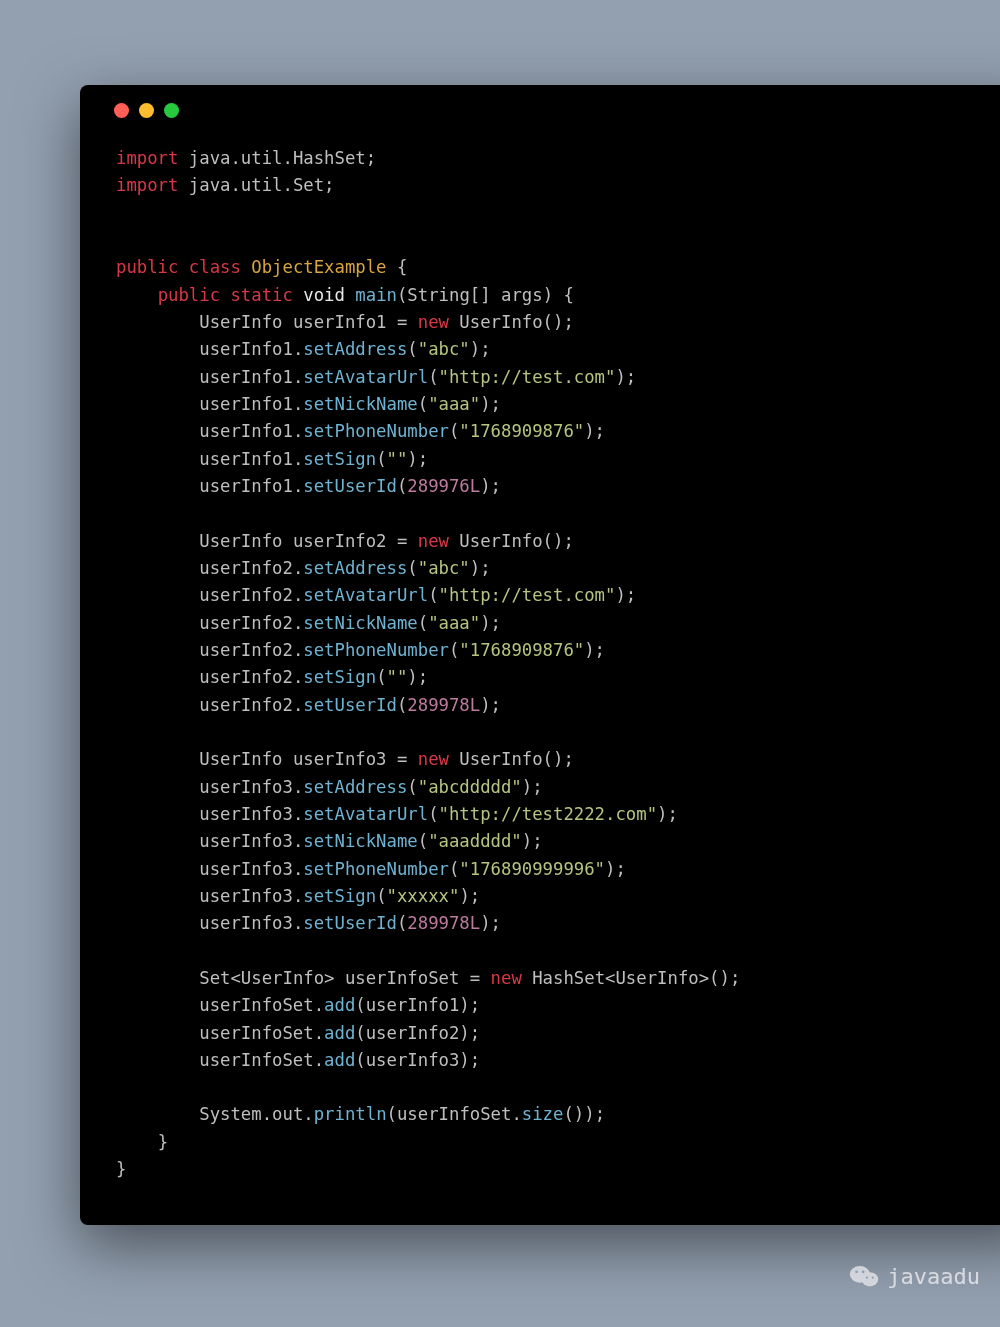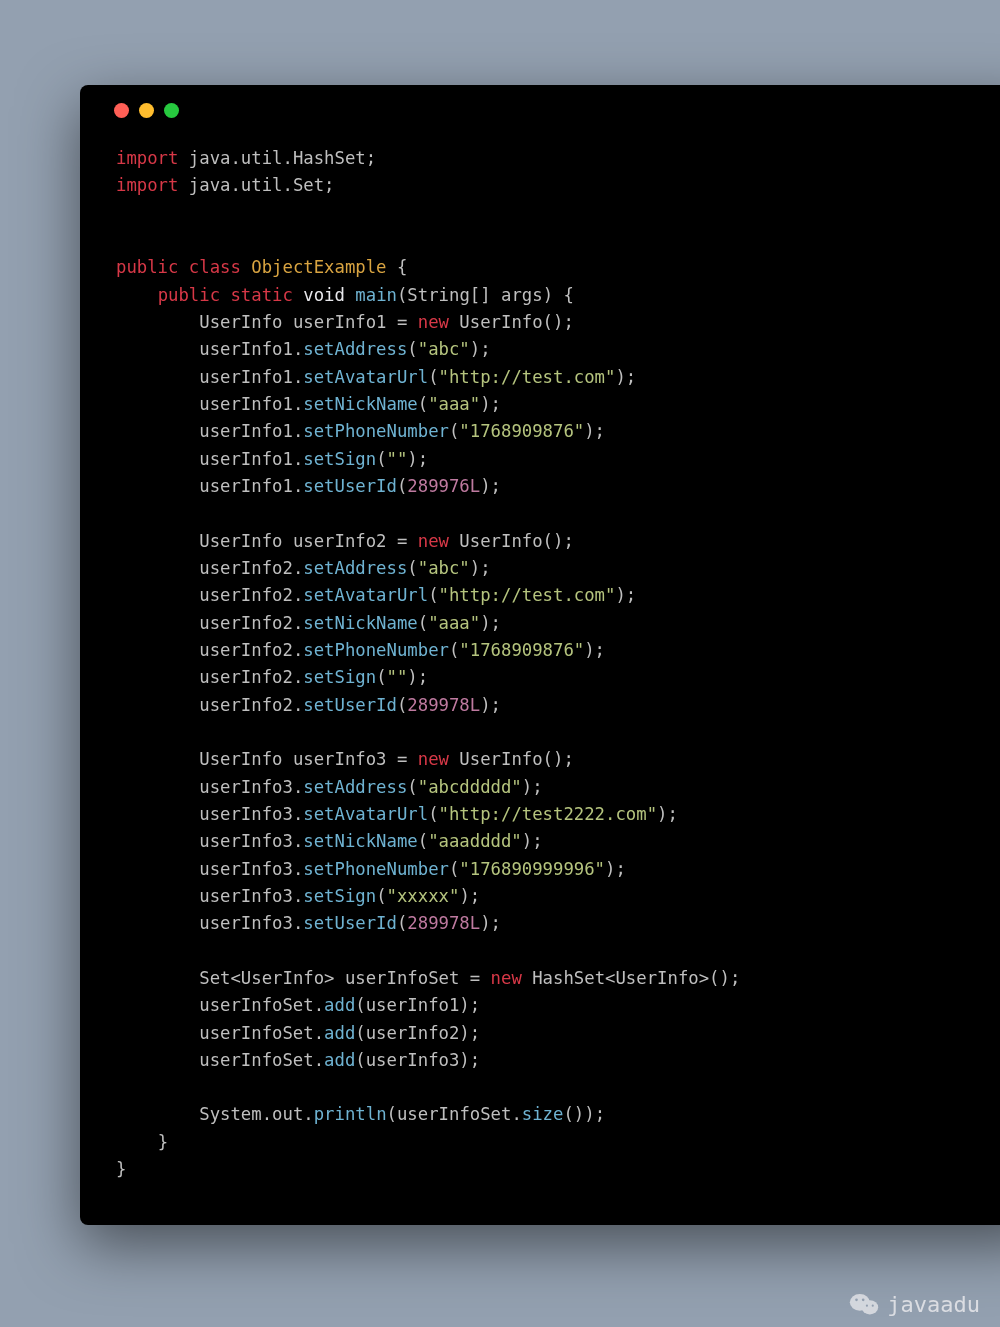--- a/index.html
+++ b/index.html
@@ -51,21 +51,21 @@
     .pkg { color: #bfbfbf; }
     .cls { color: #d9a441; }
     .method { color: #6fb3d2; }
     .str { color: #b5c47e; }
     .num { color: #bf7aa0; }
     .var { color: #bfbfbf; }
     .punct { color: #bfbfbf; }
     .watermark {
       position: absolute;
       right: 20px;
-      bottom: 10px;
+      bottom: 38px;
       display: flex;
       align-items: center;
       gap: 8px;
       color: #e8e8ec;
       font-size: 22px;
       opacity: 0.85;
     }
     .wm-icon {
       display: inline-flex;
       width: 30px;

